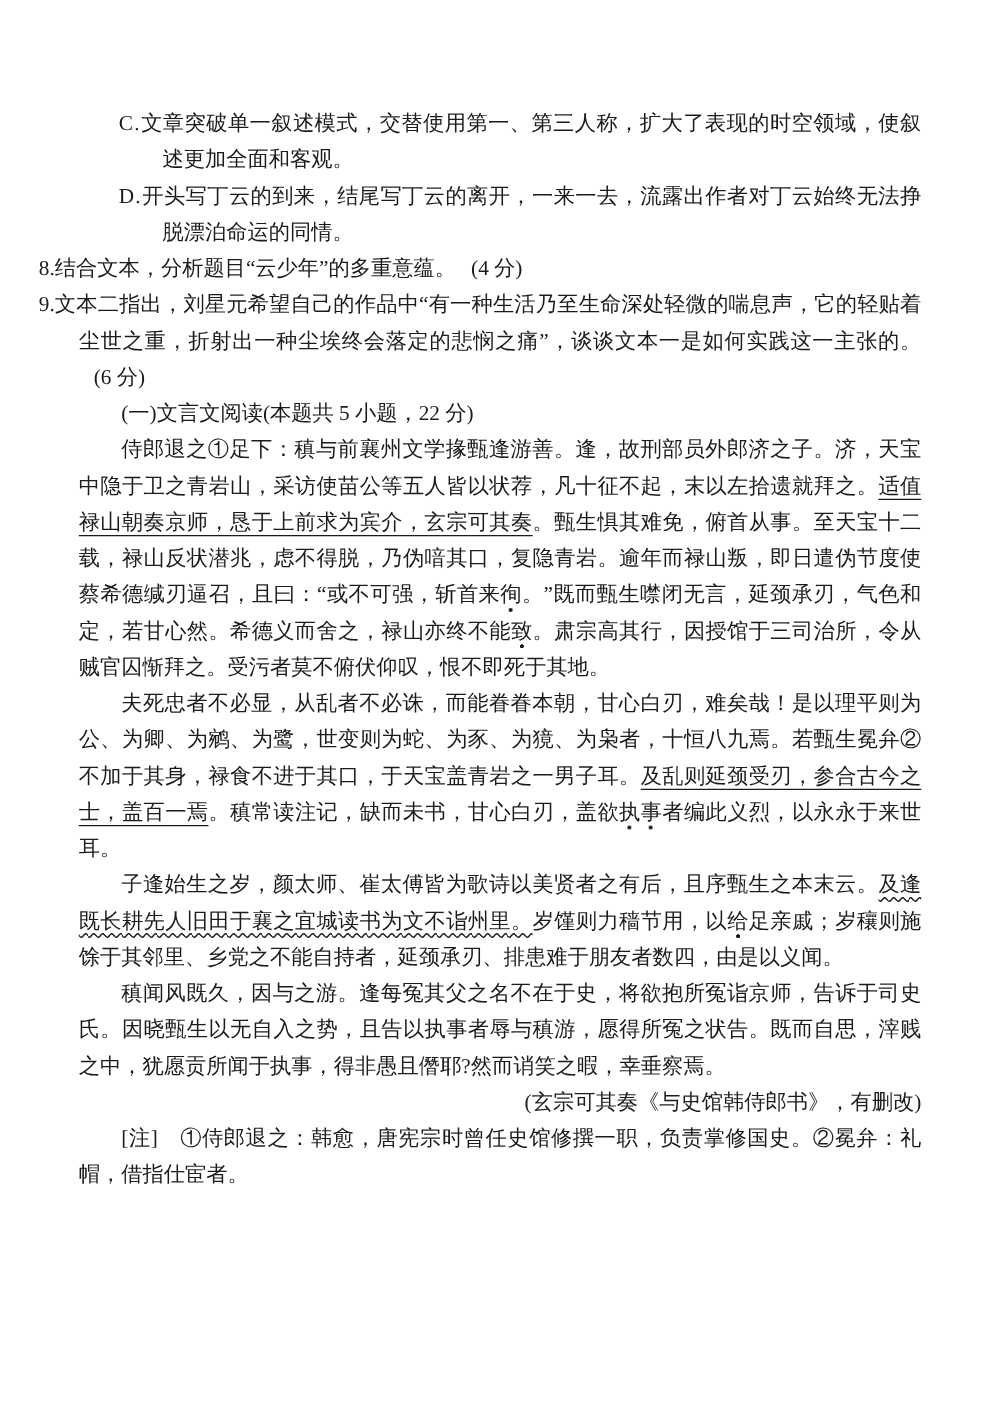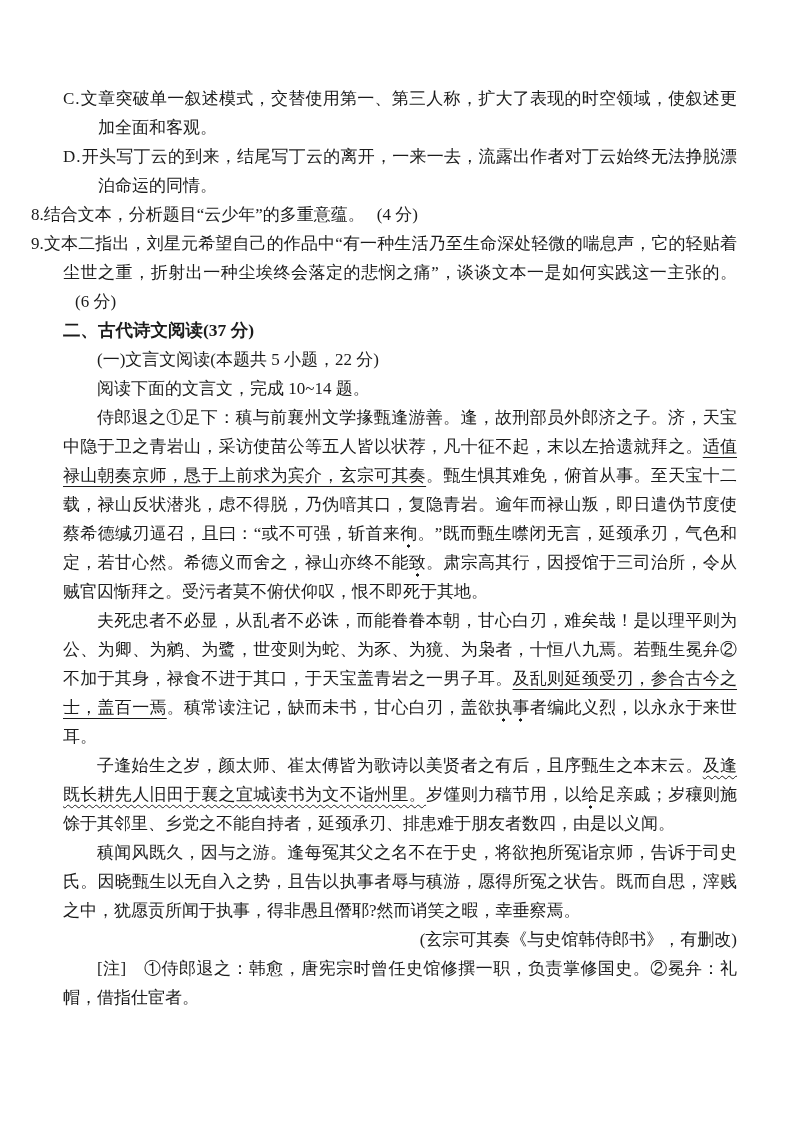--- a/index.html
+++ b/index.html
@@ -13,20 +13,21 @@
     font-family:"Liberation Serif","DejaVu Serif",serif;
     font-size:17px;
     line-height:29px;
     color:#1b1b1b;
     overflow:hidden;
   }
   .page p, .page h2{margin:0;padding:0;}
 
   
   .option{
+    margin-left:32px;
     padding-left:35px;
     text-indent:-35px;
     text-align:justify;
   }
   .opt-label{letter-spacing:1px;}
 
   
   .question{
     padding-left:32px;
     text-indent:-32px;
@@ -86,25 +87,23 @@
   <section id="options-host">
       <div class="option"><span class="opt-label">C.</span><span>文章突破单一叙述模式，交替使用第一、第三人称，扩大了表现的时空领域，使叙述更加全面和客观。</span></div>
       <div class="option"><span class="opt-label">D.</span><span>开头写丁云的到来，结尾写丁云的离开，一来一去，流露出作者对丁云始终无法挣脱漂泊命运的同情。</span></div>
     </section>
 
   <section id="questions-host">
       <p class="question"><span>8.</span><span>结合文本，分析题目“云少年”的多重意蕴。</span><span class="score">(4 分)</span></p>
       <p class="question"><span>9.</span><span>文本二指出，刘星元希望自己的作品中“有一种生活乃至生命深处轻微的喘息声，它的轻贴着尘世之重，折射出一种尘埃终会落定的悲悯之痛”，谈谈文本一是如何实践这一主张的。</span><span class="score">(6 分)</span></p>
     </section>
 
-  <h2 class="section-title">二、古代诗文阅读(37 分)</h2>
 
   <p class="subsection">(一)文言文阅读(本题共 5 小题，22 分)</p>
 
-  <p class="instruction">阅读下面的文言文，完成 10~14 题。</p>
 
   <div id="passage-host">
       <p class="para"><span>侍郎退之①足下：稹与前襄州文学掾甄逢游善。逢，故刑部员外郎济之子。济，天宝中隐于卫之青岩山，采访使苗公等五人皆以状荐，凡十征不起，末以左拾遗就拜之。</span><span class="seg-underline">适值禄山朝奏京师，恳于上前求为宾介，玄宗可其奏</span><span>。甄生惧其难免，俯首从事。至天宝十二载，禄山反状潜兆，虑不得脱，乃伪喑其口，复隐青岩。逾年而禄山叛，即日遣伪节度使蔡希德缄刃逼召，且曰：“或不可强，斩首来</span><span class="seg-dots">徇</span><span>。”既而甄生噤闭无言，延颈承刃，气色和定，若甘心然。希德义而舍之，禄山亦终不能</span><span class="seg-dots">致</span><span>。肃宗高其行，因授馆于三司治所，令从贼官囚惭拜之。受污者莫不俯伏仰叹，恨不即死于其地。</span></p>
       <p class="para"><span>夫死忠者不必显，从乱者不必诛，而能眷眷本朝，甘心白刃，难矣哉！是以理平则为公、为卿、为鹓、为鹭，世变则为蛇、为豕、为獍、为枭者，十恒八九焉。若甄生冕弁②不加于其身，禄食不进于其口，于天宝盖青岩之一男子耳。</span><span class="seg-underline">及乱则延颈受刃，参合古今之士，盖百一焉</span><span>。稹常读注记，缺而未书，甘心白刃，盖欲</span><span class="seg-dots">执事</span><span>者编此义烈，以永永于来世耳。</span></p>
       <p class="para"><span>子逢始生之岁，颜太师、崔太傅皆为歌诗以美贤者之有后，且序甄生之本末云。</span><span class="seg-wavy">及逢既长耕先人旧田于襄之宜城读书为文不诣州里。</span><span>岁馑则力穑节用，以</span><span class="seg-dots">给</span><span>足亲戚；岁穰则施馀于其邻里、乡党之不能自持者，延颈承刃、排患难于朋友者数四，由是以义闻。</span></p>
       <p class="para"><span>稹闻风既久，因与之游。逢每冤其父之名不在于史，将欲抱所冤诣京师，告诉于司史氏。因晓甄生以无自入之势，且告以执事者辱与稹游，愿得所冤之状告。既而自思，滓贱之中，犹愿贡所闻于执事，得非愚且僭耶?然而诮笑之暇，幸垂察焉。</span></p>
     </div>
 
   <p class="attribution">(玄宗可其奏《与史馆韩侍郎书》，有删改)</p>
 

